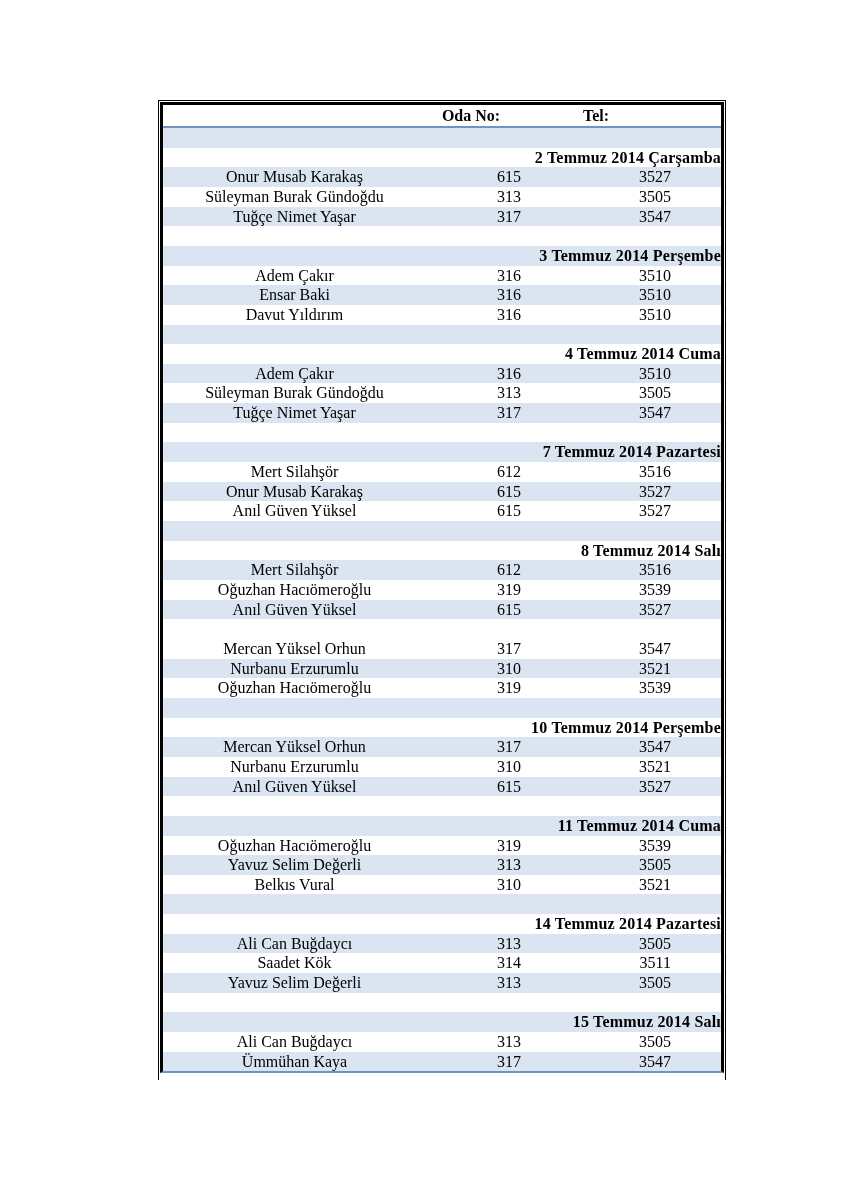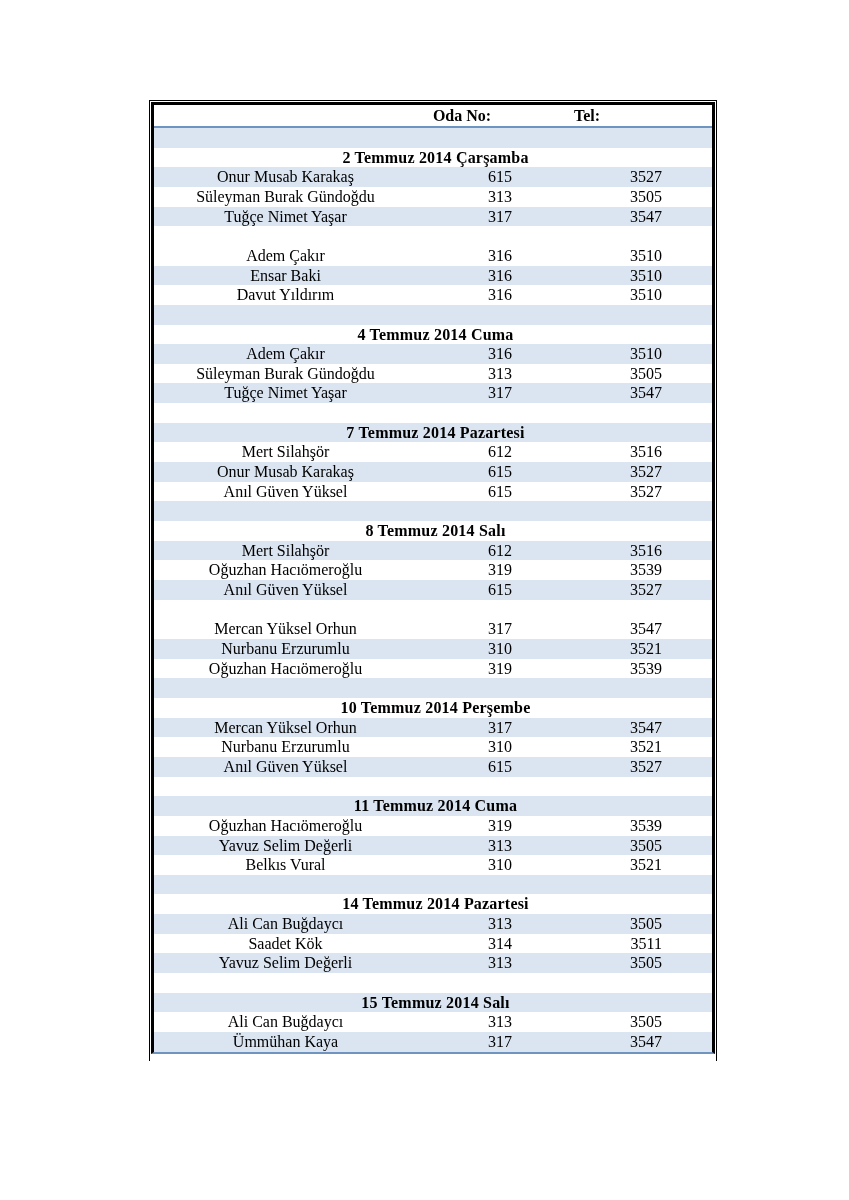--- a/index.html
+++ b/index.html
@@ -12,21 +12,21 @@
   html,body{margin:0;padding:0;}
   body{
     width:849px;height:1200px;background:var(--pagebg);
     font-family:"Liberation Serif","DejaVu Serif",serif;
     color:var(--ink);
   }
   .page{position:relative;width:849px;height:1200px;overflow:hidden;}
 
   
   .tbl-outer{
-    position:absolute;left:149px;top:100px;
+    position:absolute;left:158px;top:100px;
     border:1px solid var(--frame);border-bottom:none;
     padding:1px 1px 7px 1px;background:var(--pagebg);
   }
   .tbl-inner{
     border:3px solid var(--frame);border-bottom:2px solid var(--rule);
   }
   table.schedule{
     border-collapse:collapse;table-layout:fixed;width:558px;
   }
   col.c-name{width:258px;}
@@ -38,21 +38,21 @@
     padding:0;margin:0;height:19.65px;line-height:19.65px;
     font-size:16px;white-space:nowrap;overflow:hidden;vertical-align:middle;
   }
   thead th{
     height:21px;line-height:21px;font-weight:bold;text-align:center;
     border-bottom:2px solid var(--rule);
   }
   tr.shaded{background:var(--shade);}
   td.name{padding-left:5px;text-align:center;}
   td.room,td.tel{text-align:right;}
-  td.date{padding-left:5px;font-weight:bold;text-align:center;letter-spacing:0.2px;}
+  td.date{padding-left:5px;font-weight:bold;text-align:right;letter-spacing:0.2px;}
   td.blank{height:19.65px;}
 </style>
 </head>
 <body>
 
 <div class="page">
   <div class="tbl-outer">
     <div class="tbl-inner">
       <table class="schedule">
         <colgroup>
@@ -90,20 +90,23 @@
             </tr>
             <tr class="shaded">
               <td class="name">Tuğçe Nimet Yaşar</td>
               <td class="room">317</td>
               <td class="tel">3547</td>
               <td></td>
             </tr>
             <tr>
               <td class="blank" colspan="4"></td>
             </tr>
+            <tr class="shaded">
+              <td class="date" colspan="4">3 Temmuz 2014 Perşembe</td>
+            </tr>
             <tr>
               <td class="name">Adem Çakır</td>
               <td class="room">316</td>
               <td class="tel">3510</td>
               <td></td>
             </tr>
             <tr class="shaded">
               <td class="name">Ensar Baki</td>
               <td class="room">316</td>
               <td class="tel">3510</td>

